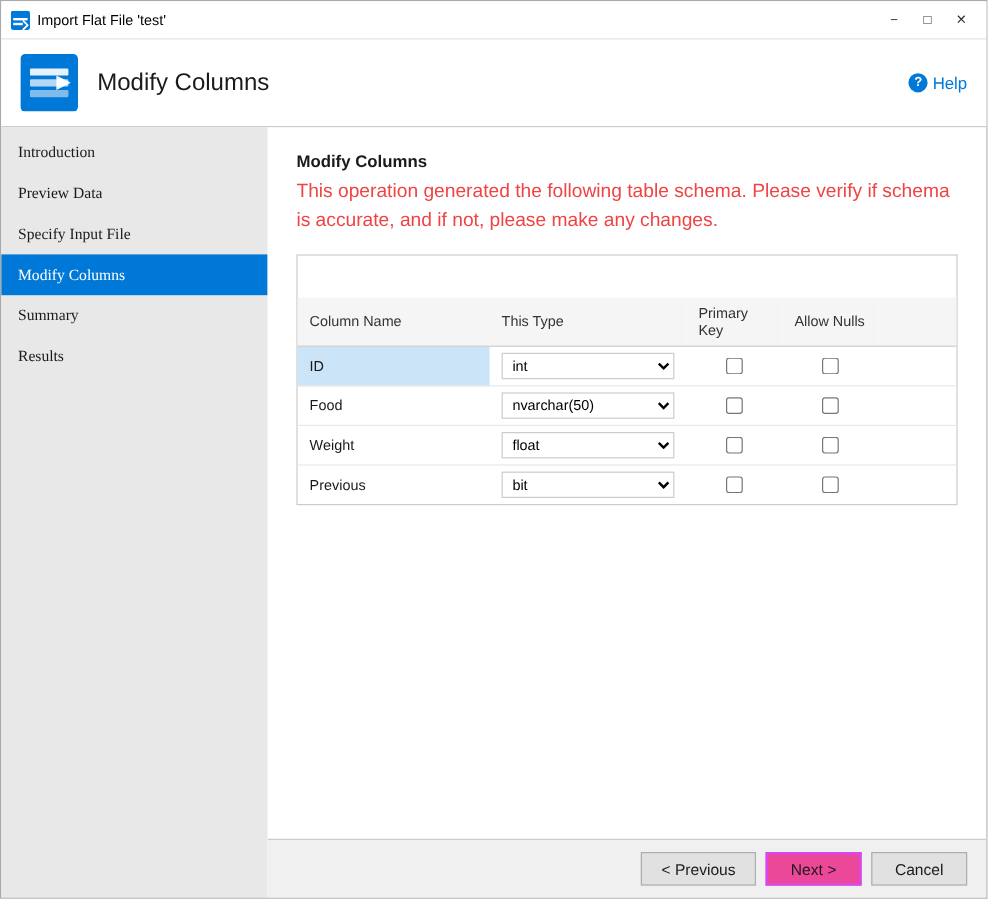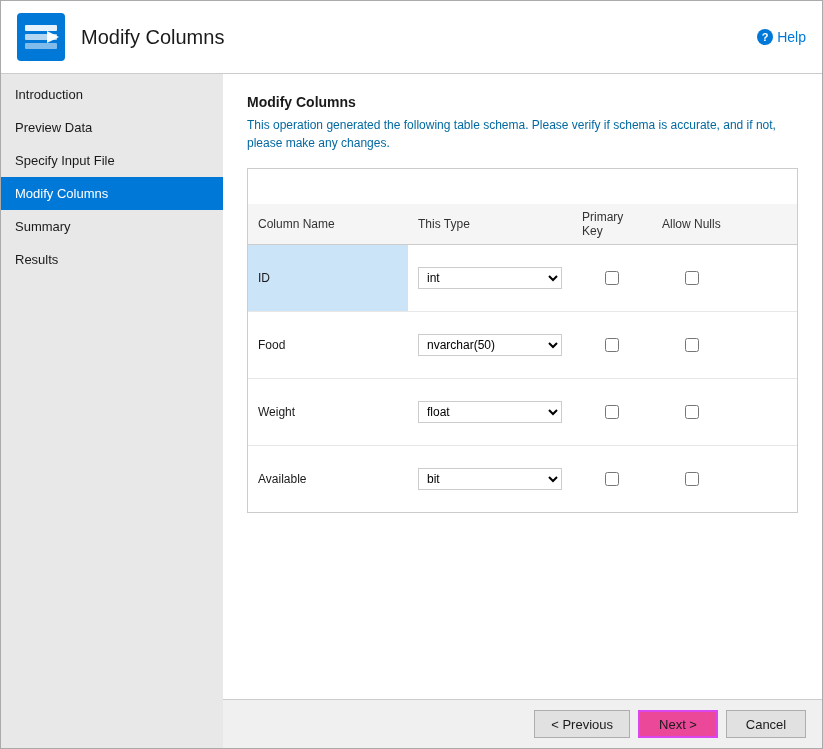--- a/index.html
+++ b/index.html
@@ -89,20 +89,21 @@
       width: 222px;
       background: #e8e8e8;
       flex-shrink: 0;
       padding-top: 4px;
     }
     .sidebar-item {
       padding: 9px 14px;
       cursor: pointer;
       color: #1a1a1a;
       font-size: 13px;
+      font-family: Liberation Serif, serif;
     }
     .sidebar-item.active {
       background: #0078d7;
       color: #fff;
     }
 
     .main {
       flex: 1;
       background: #fff;
       display: flex;
@@ -114,22 +115,22 @@
       padding: 20px 24px;
       overflow-y: auto;
     }
     .main-title {
       font-size: 14px;
       font-weight: 600;
       margin-bottom: 6px;
       color: #1a1a1a;
     }
     .main-desc {
-      font-size: 12px;
-      color: #0369a1;
+      font-size: 16px;
+      color: #ef4444;
       margin-bottom: 16px;
       line-height: 1.5;
     }
     .help-icon {
       width: 16px;
       height: 16px;
       background: #0078d7;
       border-radius: 50%;
       color: #fff;
       font-size: 11px;
@@ -157,21 +158,21 @@
       font-size: 12px;
       color: #333;
       border-bottom: 1px solid #ccc;
     }
     thead th.center { text-align: left; }
     tbody tr {
       border-bottom: 1px solid #e8e8e8;
     }
     tbody tr:last-child { border-bottom: none; }
     tbody td {
-      padding: 22px 10px;
+      padding: 5px 10px;
       font-size: 12px;
       color: #1a1a1a;
       vertical-align: middle;
     }
     tbody td.center { text-align: center; }
     .col-name-active {
       background: #cce4f7;
     }
     .col-name {
       width: 160px;
@@ -224,20 +225,36 @@
       border: 2px solid #d946ef;
       background: #ec4899;
       color: #1a1a1a;
     }
   </style>
 </head>
 <body>
 
 <div class="window">
 
+  <div class="title-bar">
+    <div class="title-bar-left">
+      <svg class="title-bar-icon" viewBox="0 0 16 16">
+        <rect width="16" height="16" rx="2" fill="#0078d7"></rect>
+        <rect x="2" y="6" width="12" height="2" fill="#fff"></rect>
+        <rect x="2" y="10" width="8" height="2" fill="#fff"></rect>
+        <path d="M10 8 L14 12 L10 16" fill="none" stroke="#fff" stroke-width="1.5"></path>
+      </svg>
+      <span class="title-bar-text">Import Flat File 'test'</span>
+    </div>
+    <div class="title-bar-controls">
+      <button class="title-btn">−</button>
+      <button class="title-btn">□</button>
+      <button class="title-btn close">✕</button>
+    </div>
+  </div>
 
   <div class="header">
     <svg class="header-icon" viewBox="0 0 48 48">
       <rect width="48" height="48" rx="4" fill="#0078d7"></rect>
       <rect x="8" y="12" width="32" height="6" rx="1" fill="#fff" opacity="0.9"></rect>
       <rect x="8" y="21" width="32" height="6" rx="1" fill="#fff" opacity="0.7"></rect>
       <rect x="8" y="30" width="32" height="6" rx="1" fill="#fff" opacity="0.5"></rect>
       <polygon points="30,18 42,24 30,30" fill="#fff" opacity="0.95"></polygon>
     </svg>
     <span class="header-title">Modify Columns</span>
@@ -340,21 +357,21 @@
                 </td>
                 <td class="col-null center">
                   <div class="checkbox-cell">
                     <input type="checkbox" style="">
                   </div>
                 </td>
                 <td></td>
               </tr>
 
               <tr>
-                <td class="col-name">Available</td>
+                <td class="col-name">Previous</td>
                 <td class="col-datatype">
                   <select class="datatype-select">
                     <option>int</option>
                     <option>nvarchar(50)</option>
                     <option>float</option>
                     <option selected="">bit</option>
                   </select>
                 </td>
                 <td class="col-pk center">
                   <div class="checkbox-cell">

